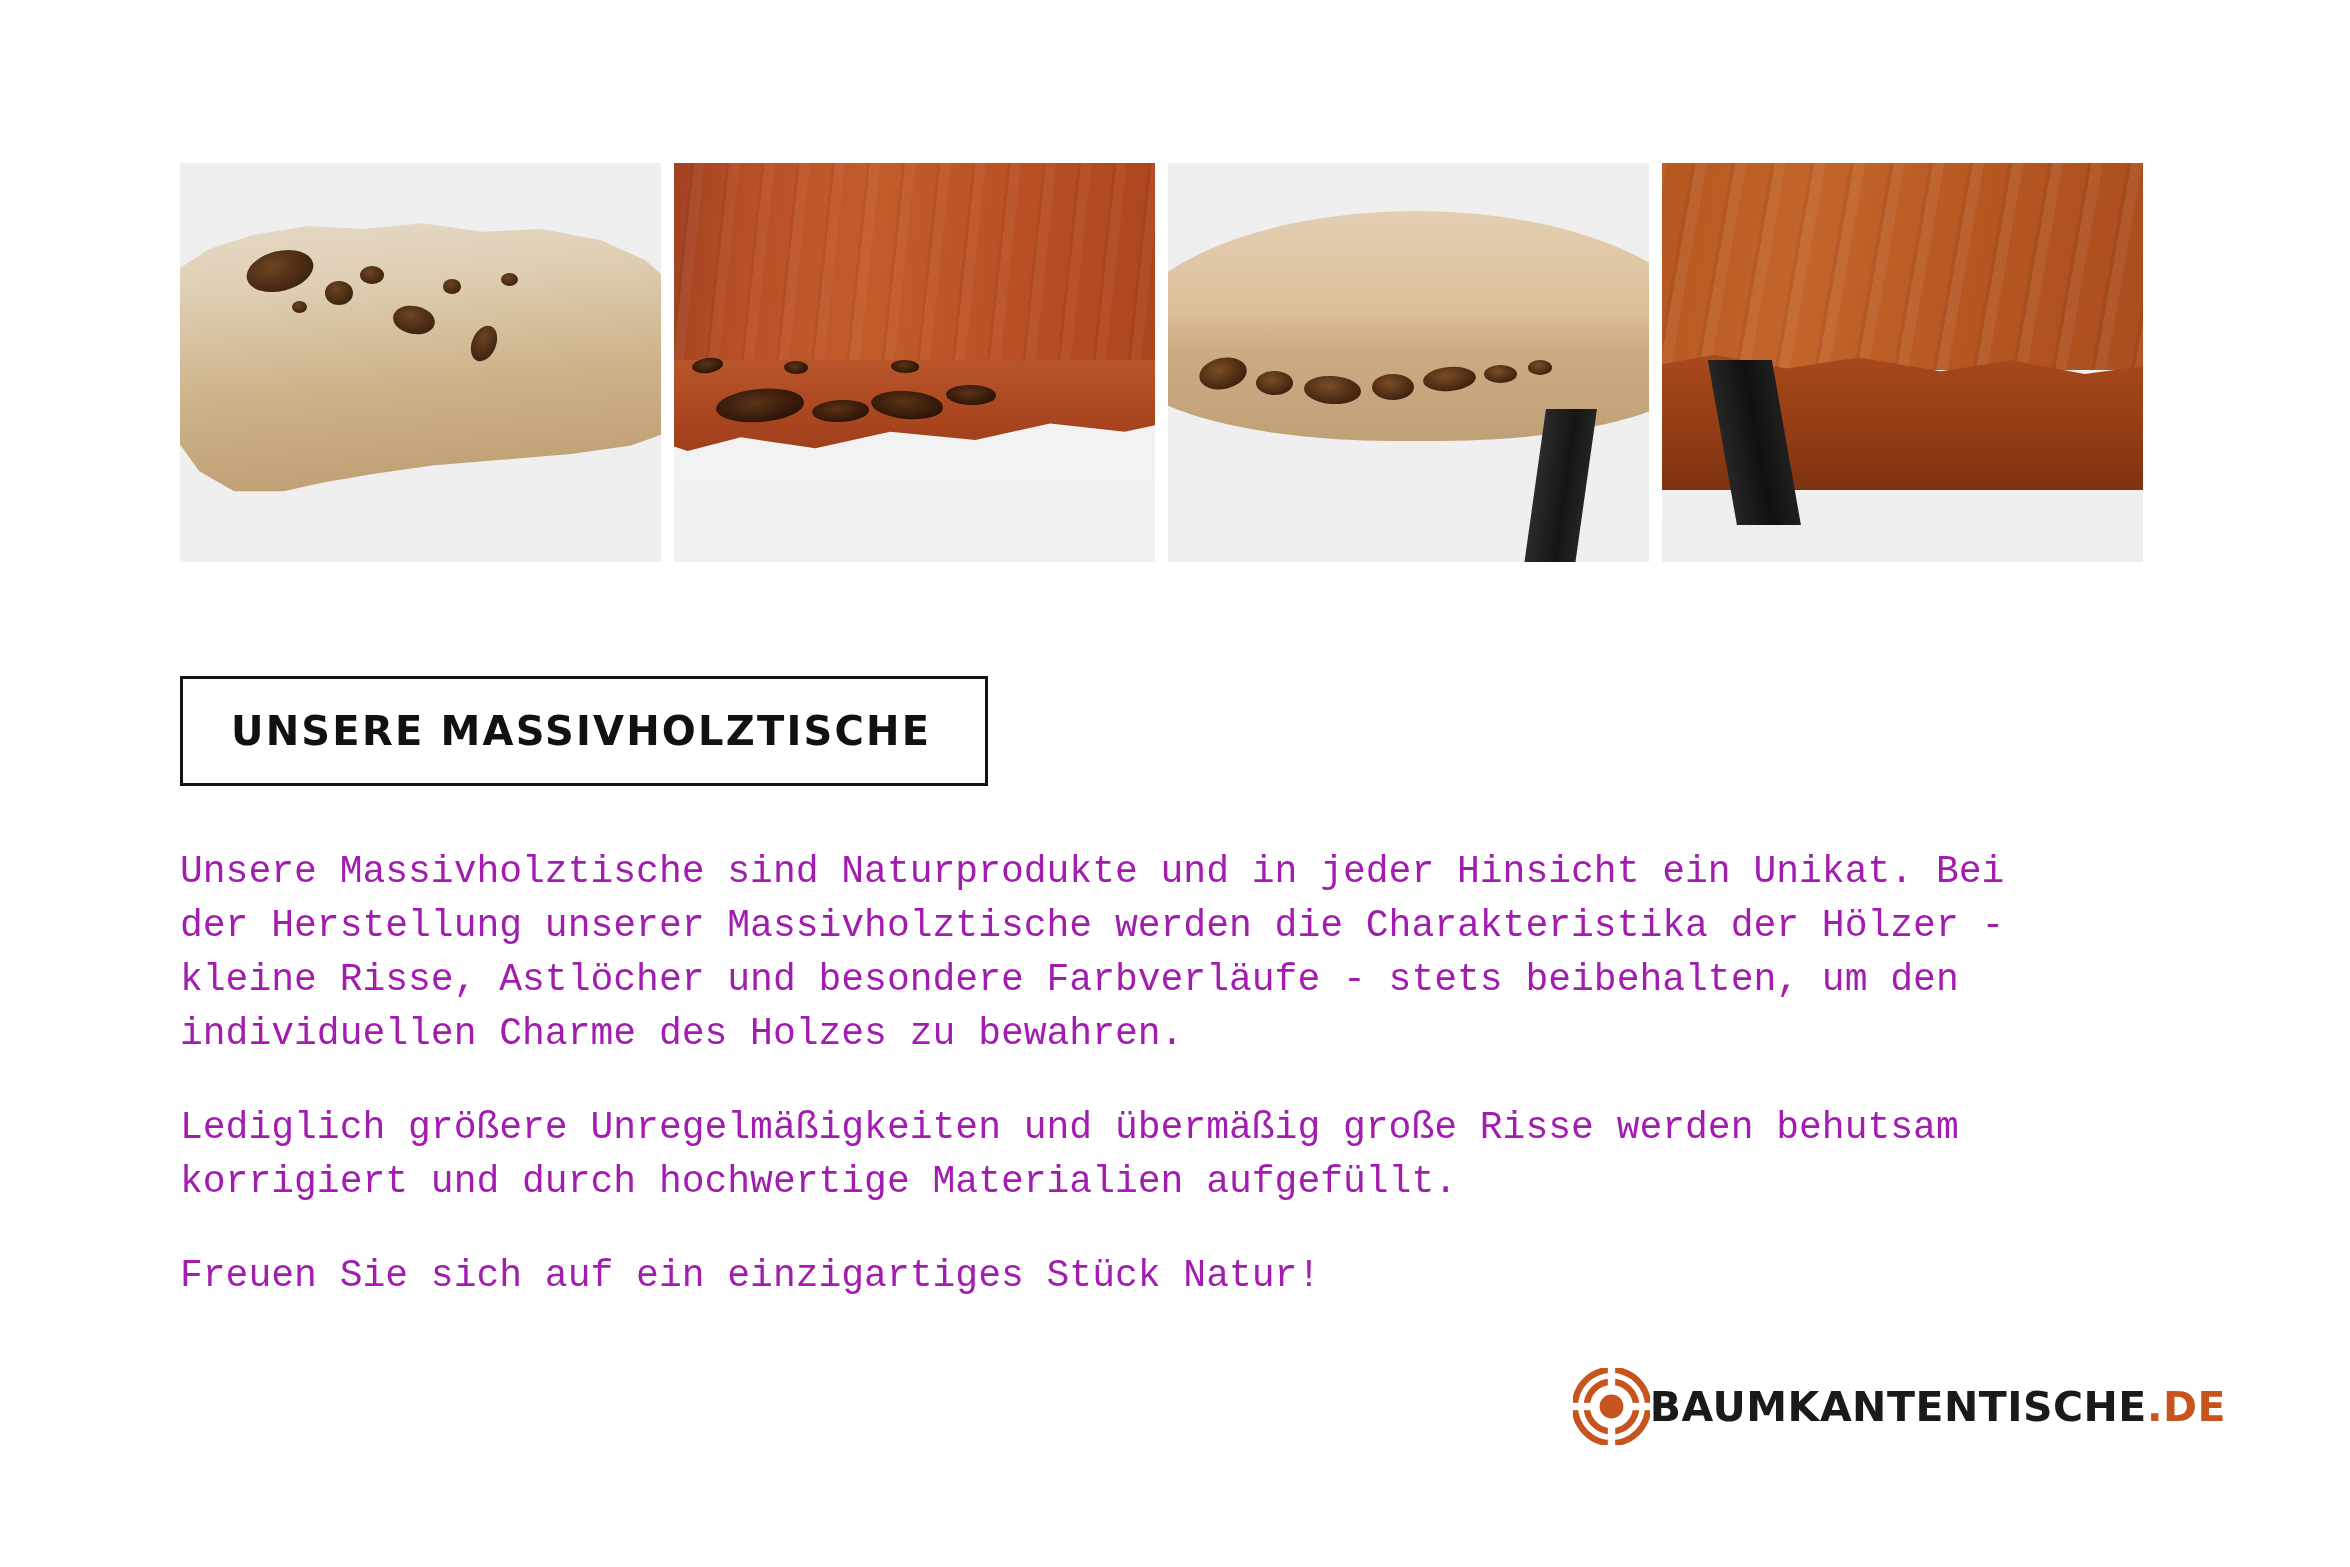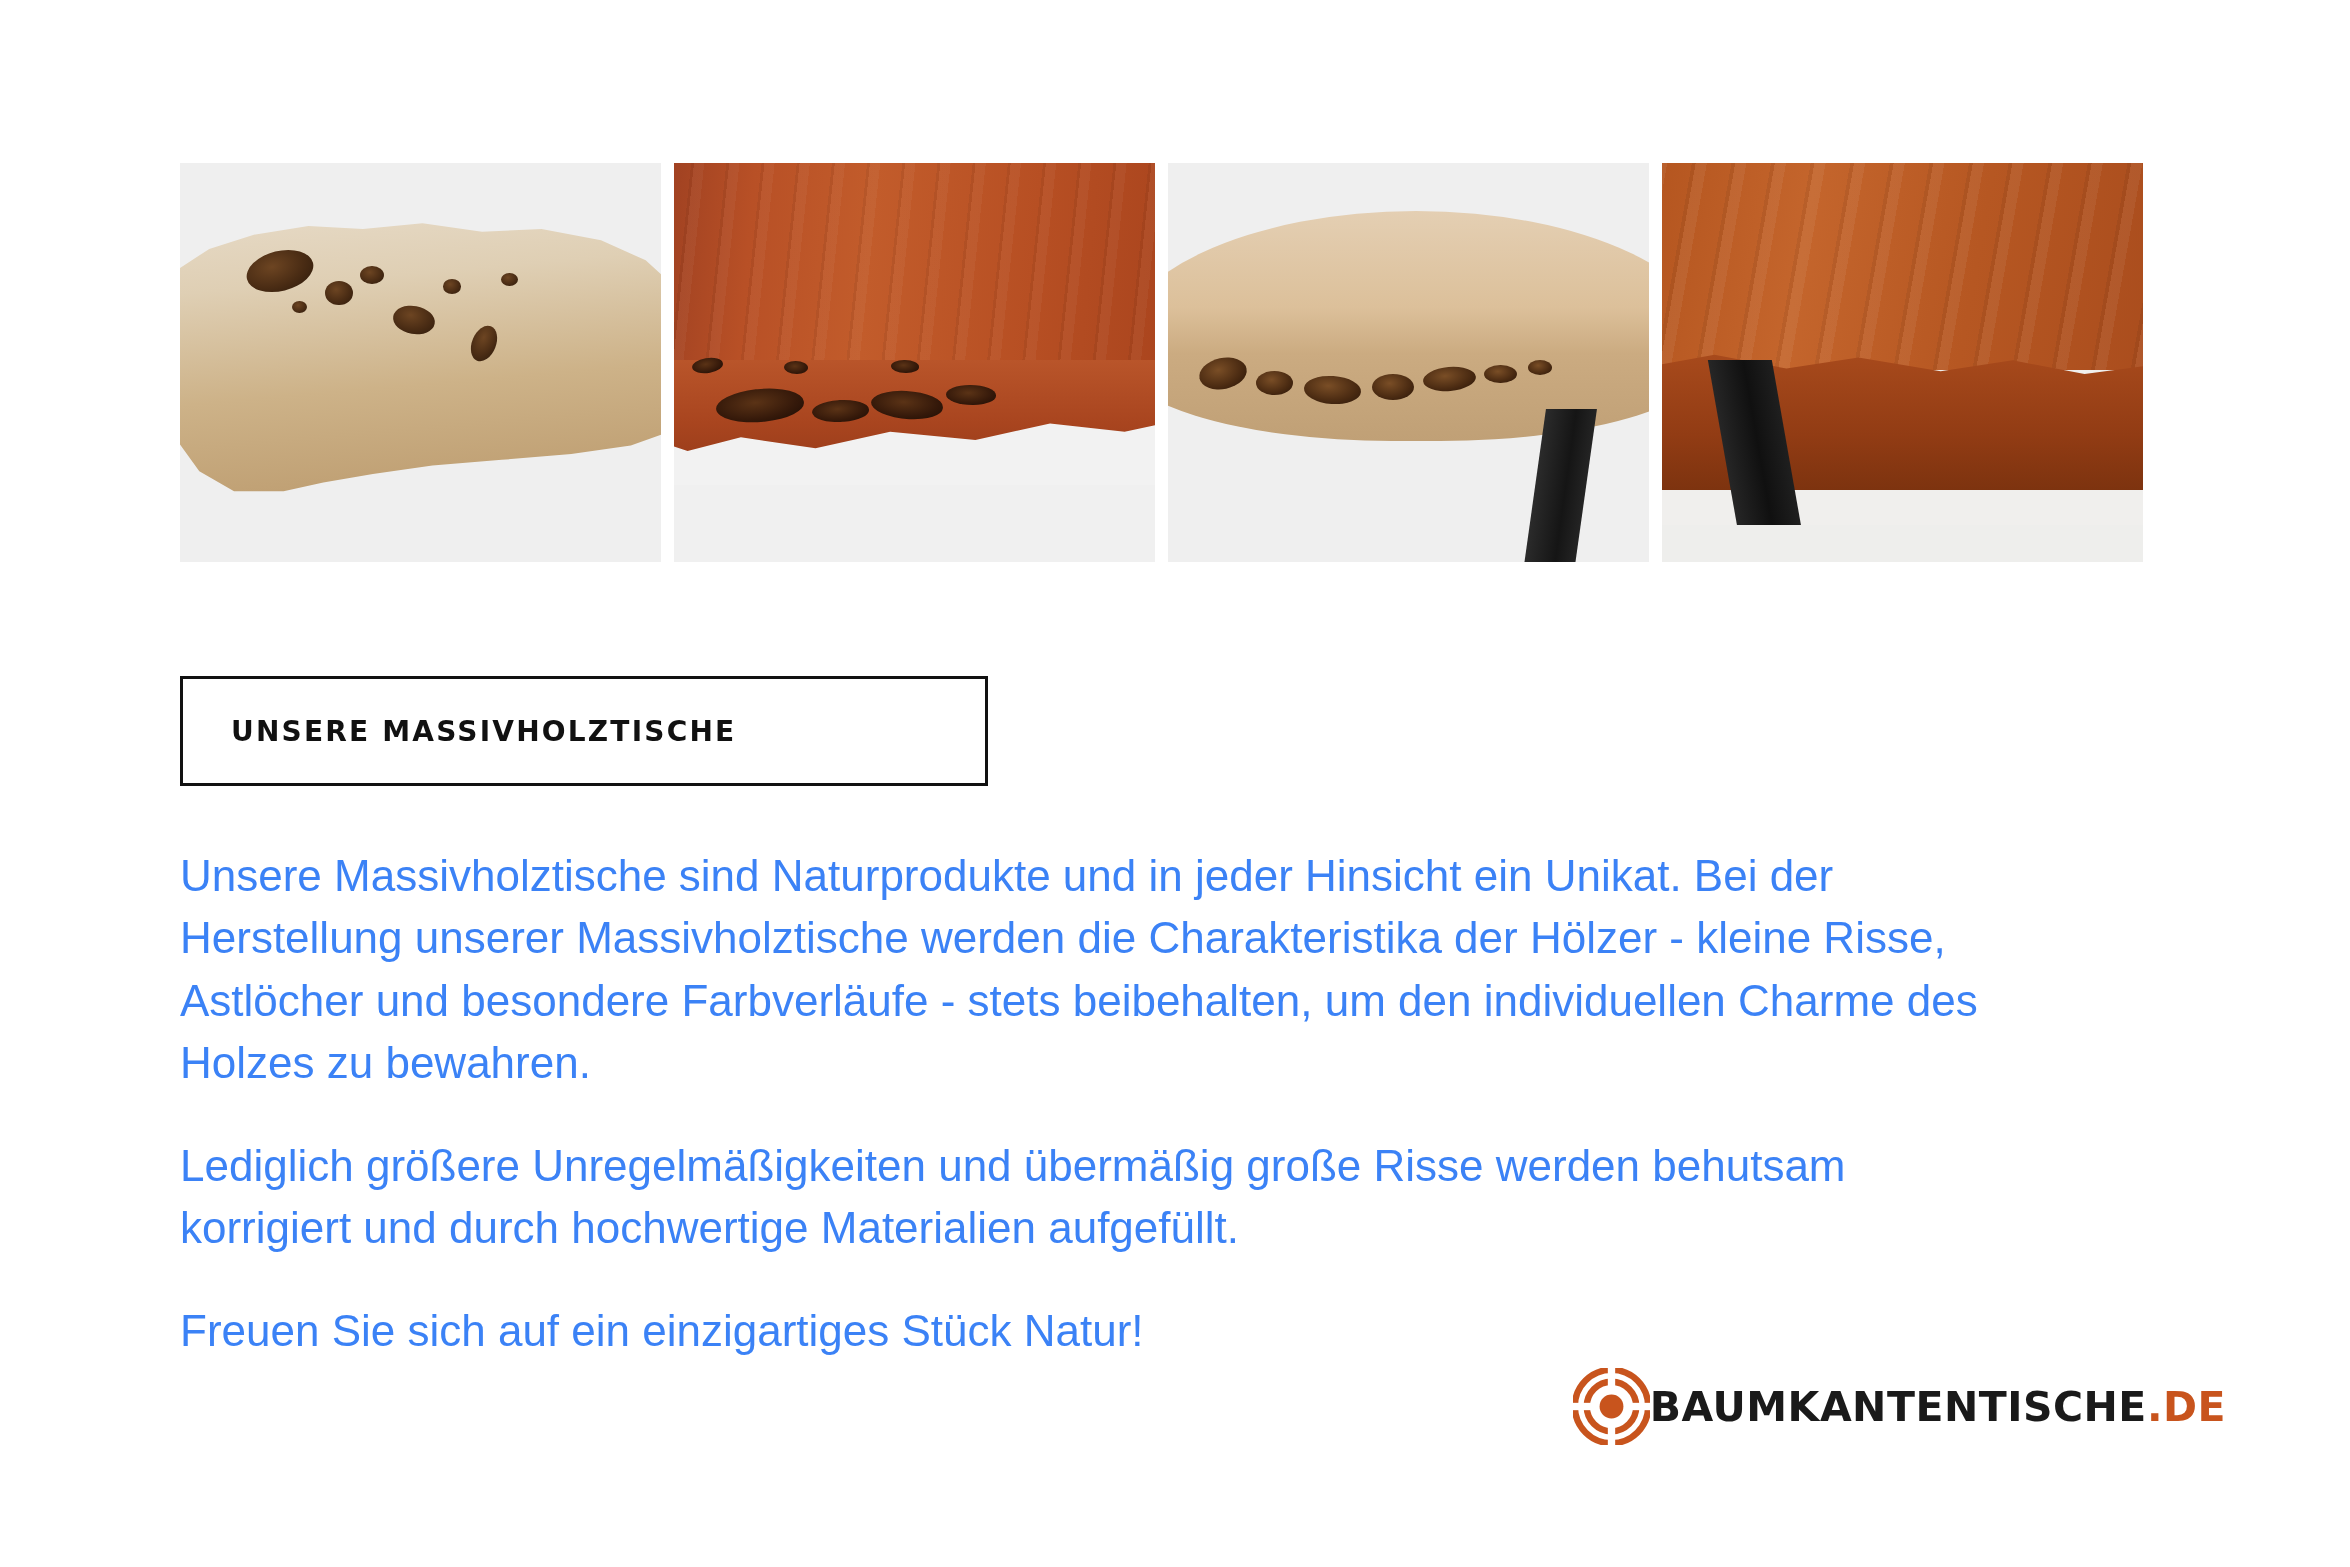--- a/index.html
+++ b/index.html
@@ -200,40 +200,40 @@
     width: 808px;
     height: 110px;
     border: 3.7px solid #111111;
     box-sizing: border-box;
     display: flex;
     align-items: center;
   }
   .heading-box h1 {
     margin: 0;
     padding-left: 48px;
-    font-size: 28px;
+    font-size: 40px;
     font-weight: 800;
     letter-spacing: 2.2px;
     color: #111111;
     font-family: "DejaVu Sans", "Liberation Sans", sans-serif;
   }
 
   
   .copy {
     position: absolute;
     left: 180px;
     top: 845px;
     width: 1846px;
   }
   .copy p {
     margin: 0 0 40px 0;
-    font-size: 44px;
+    font-size: 38px;
     line-height: 1.42;
-    color: #3b82f6;
-    font-family: Liberation Sans, sans-serif;
+    color: #a21caf;
+    font-family: Liberation Mono, monospace;
     max-width: 1827px;
   }
   .copy p:last-child { margin-bottom: 0; }
 
   
   .logo {
     position: absolute;
     right: 125px;
     top: 1368px;
     display: flex;

